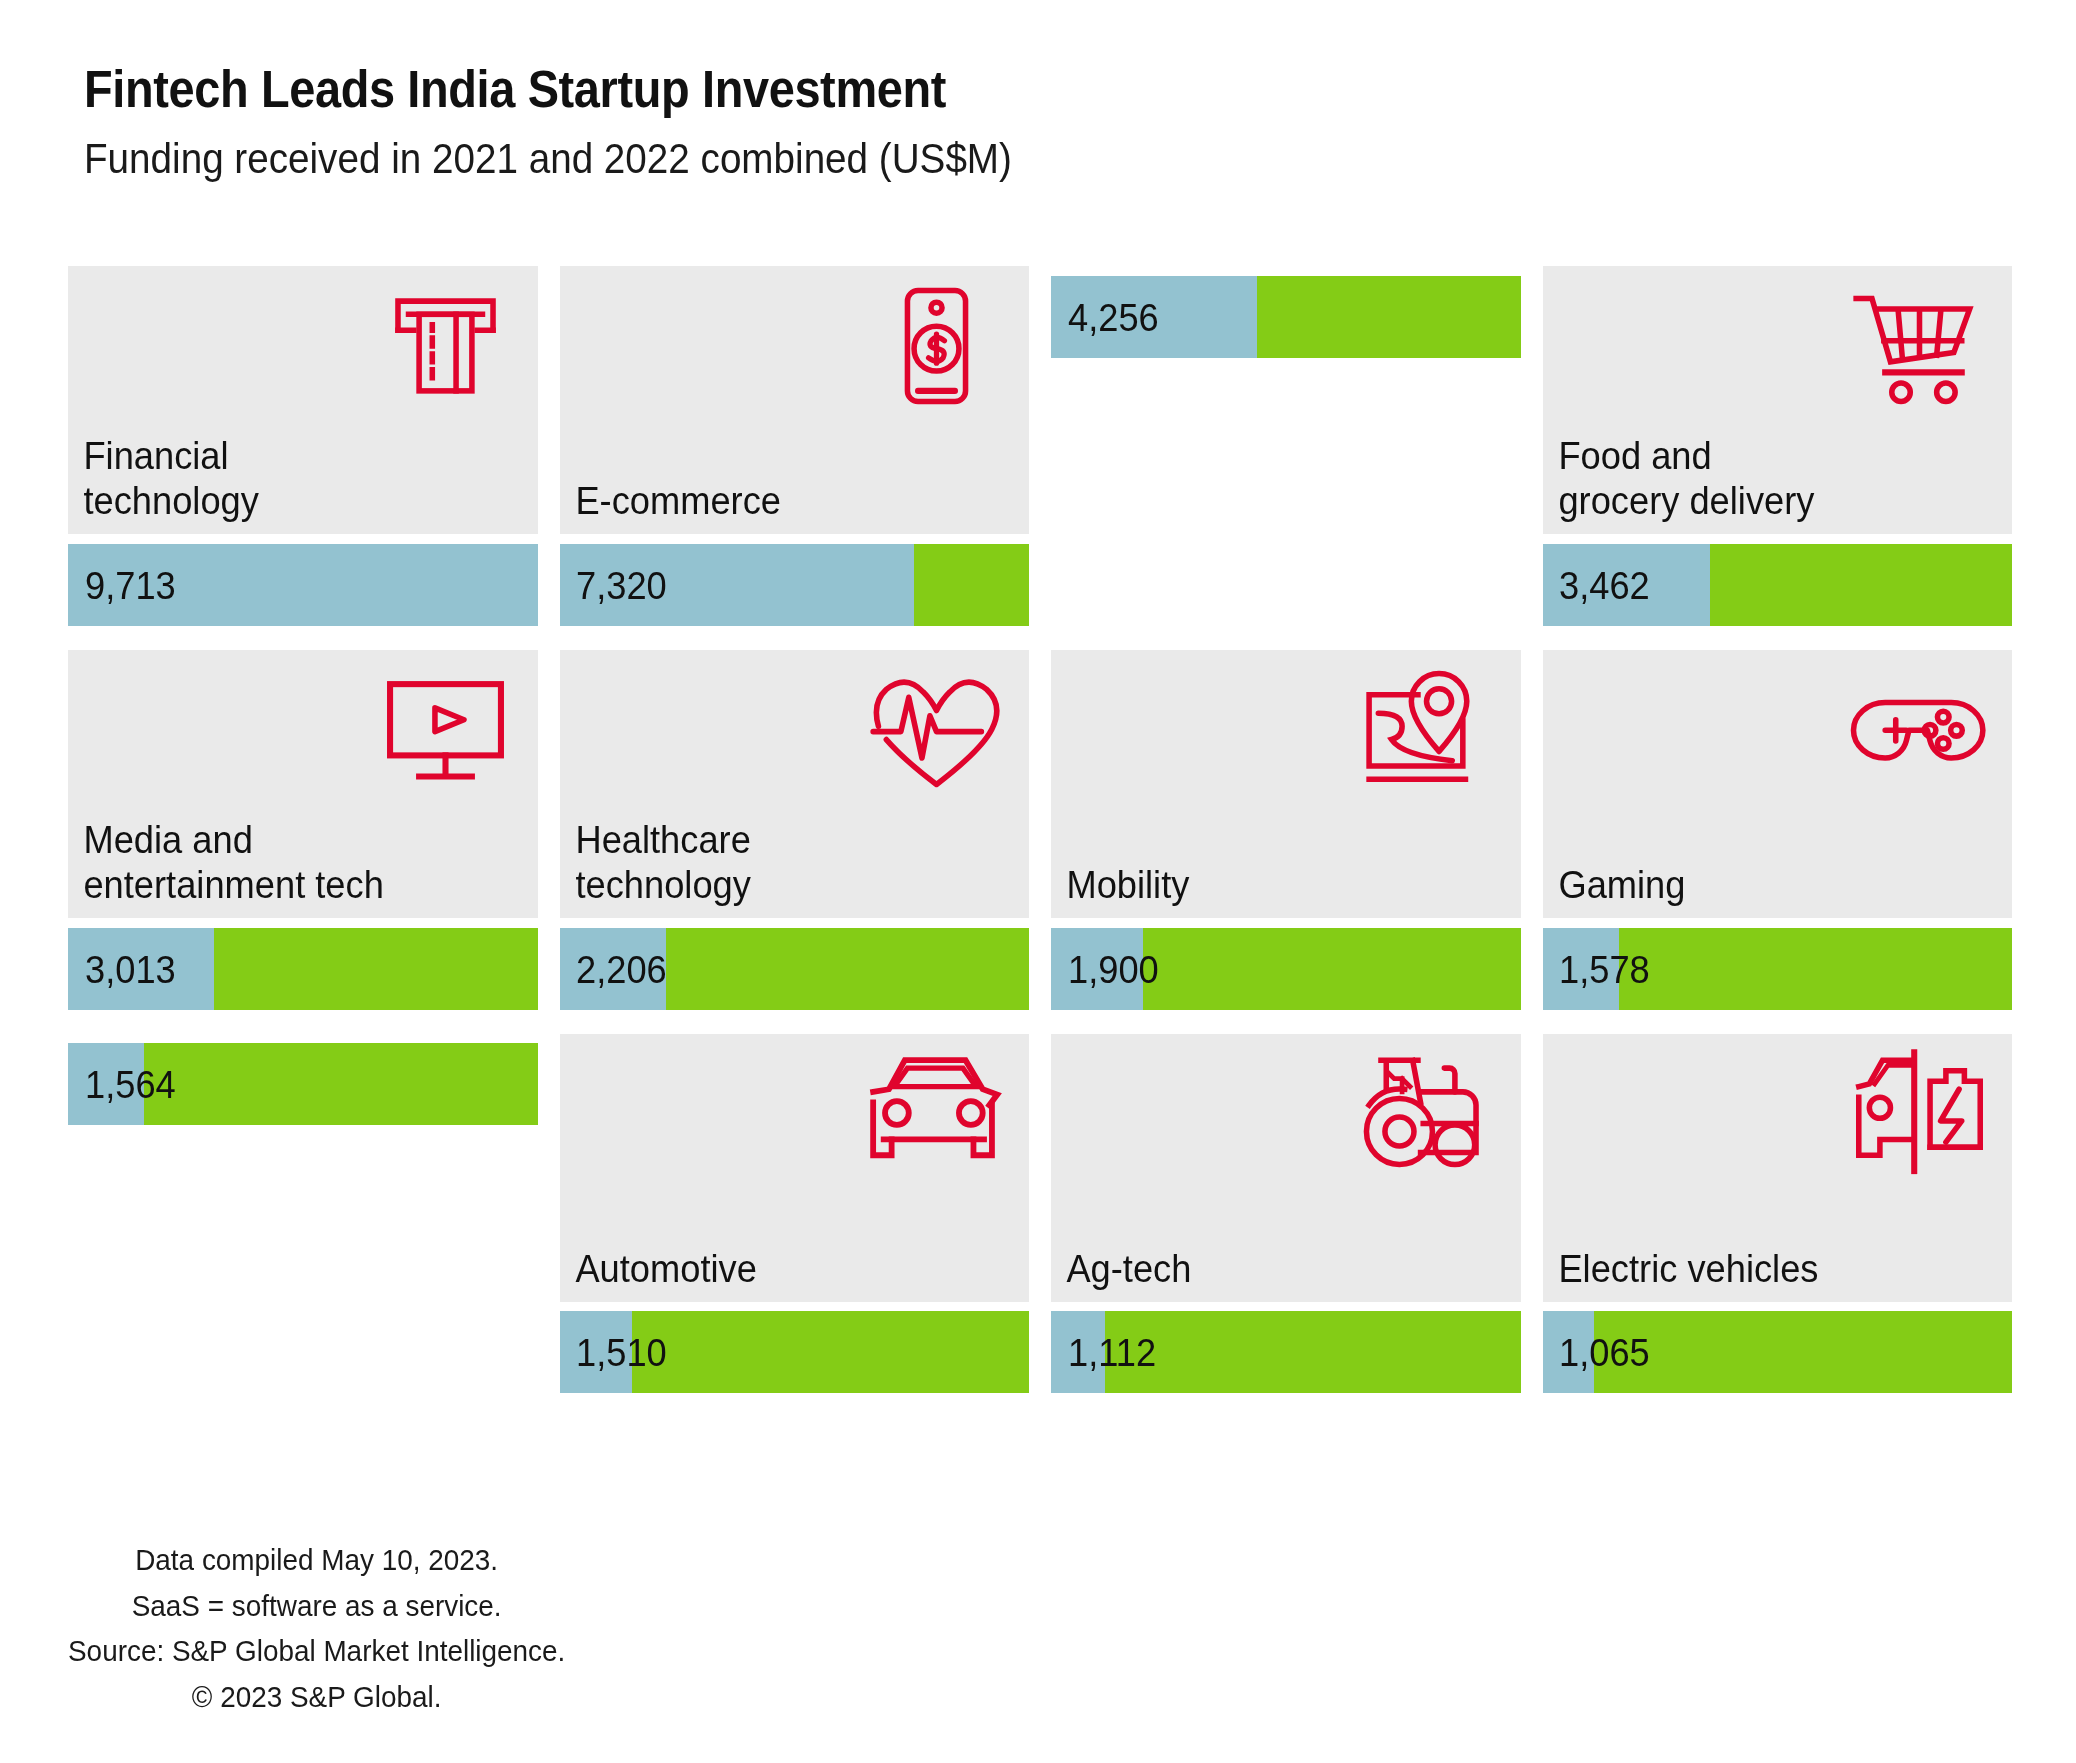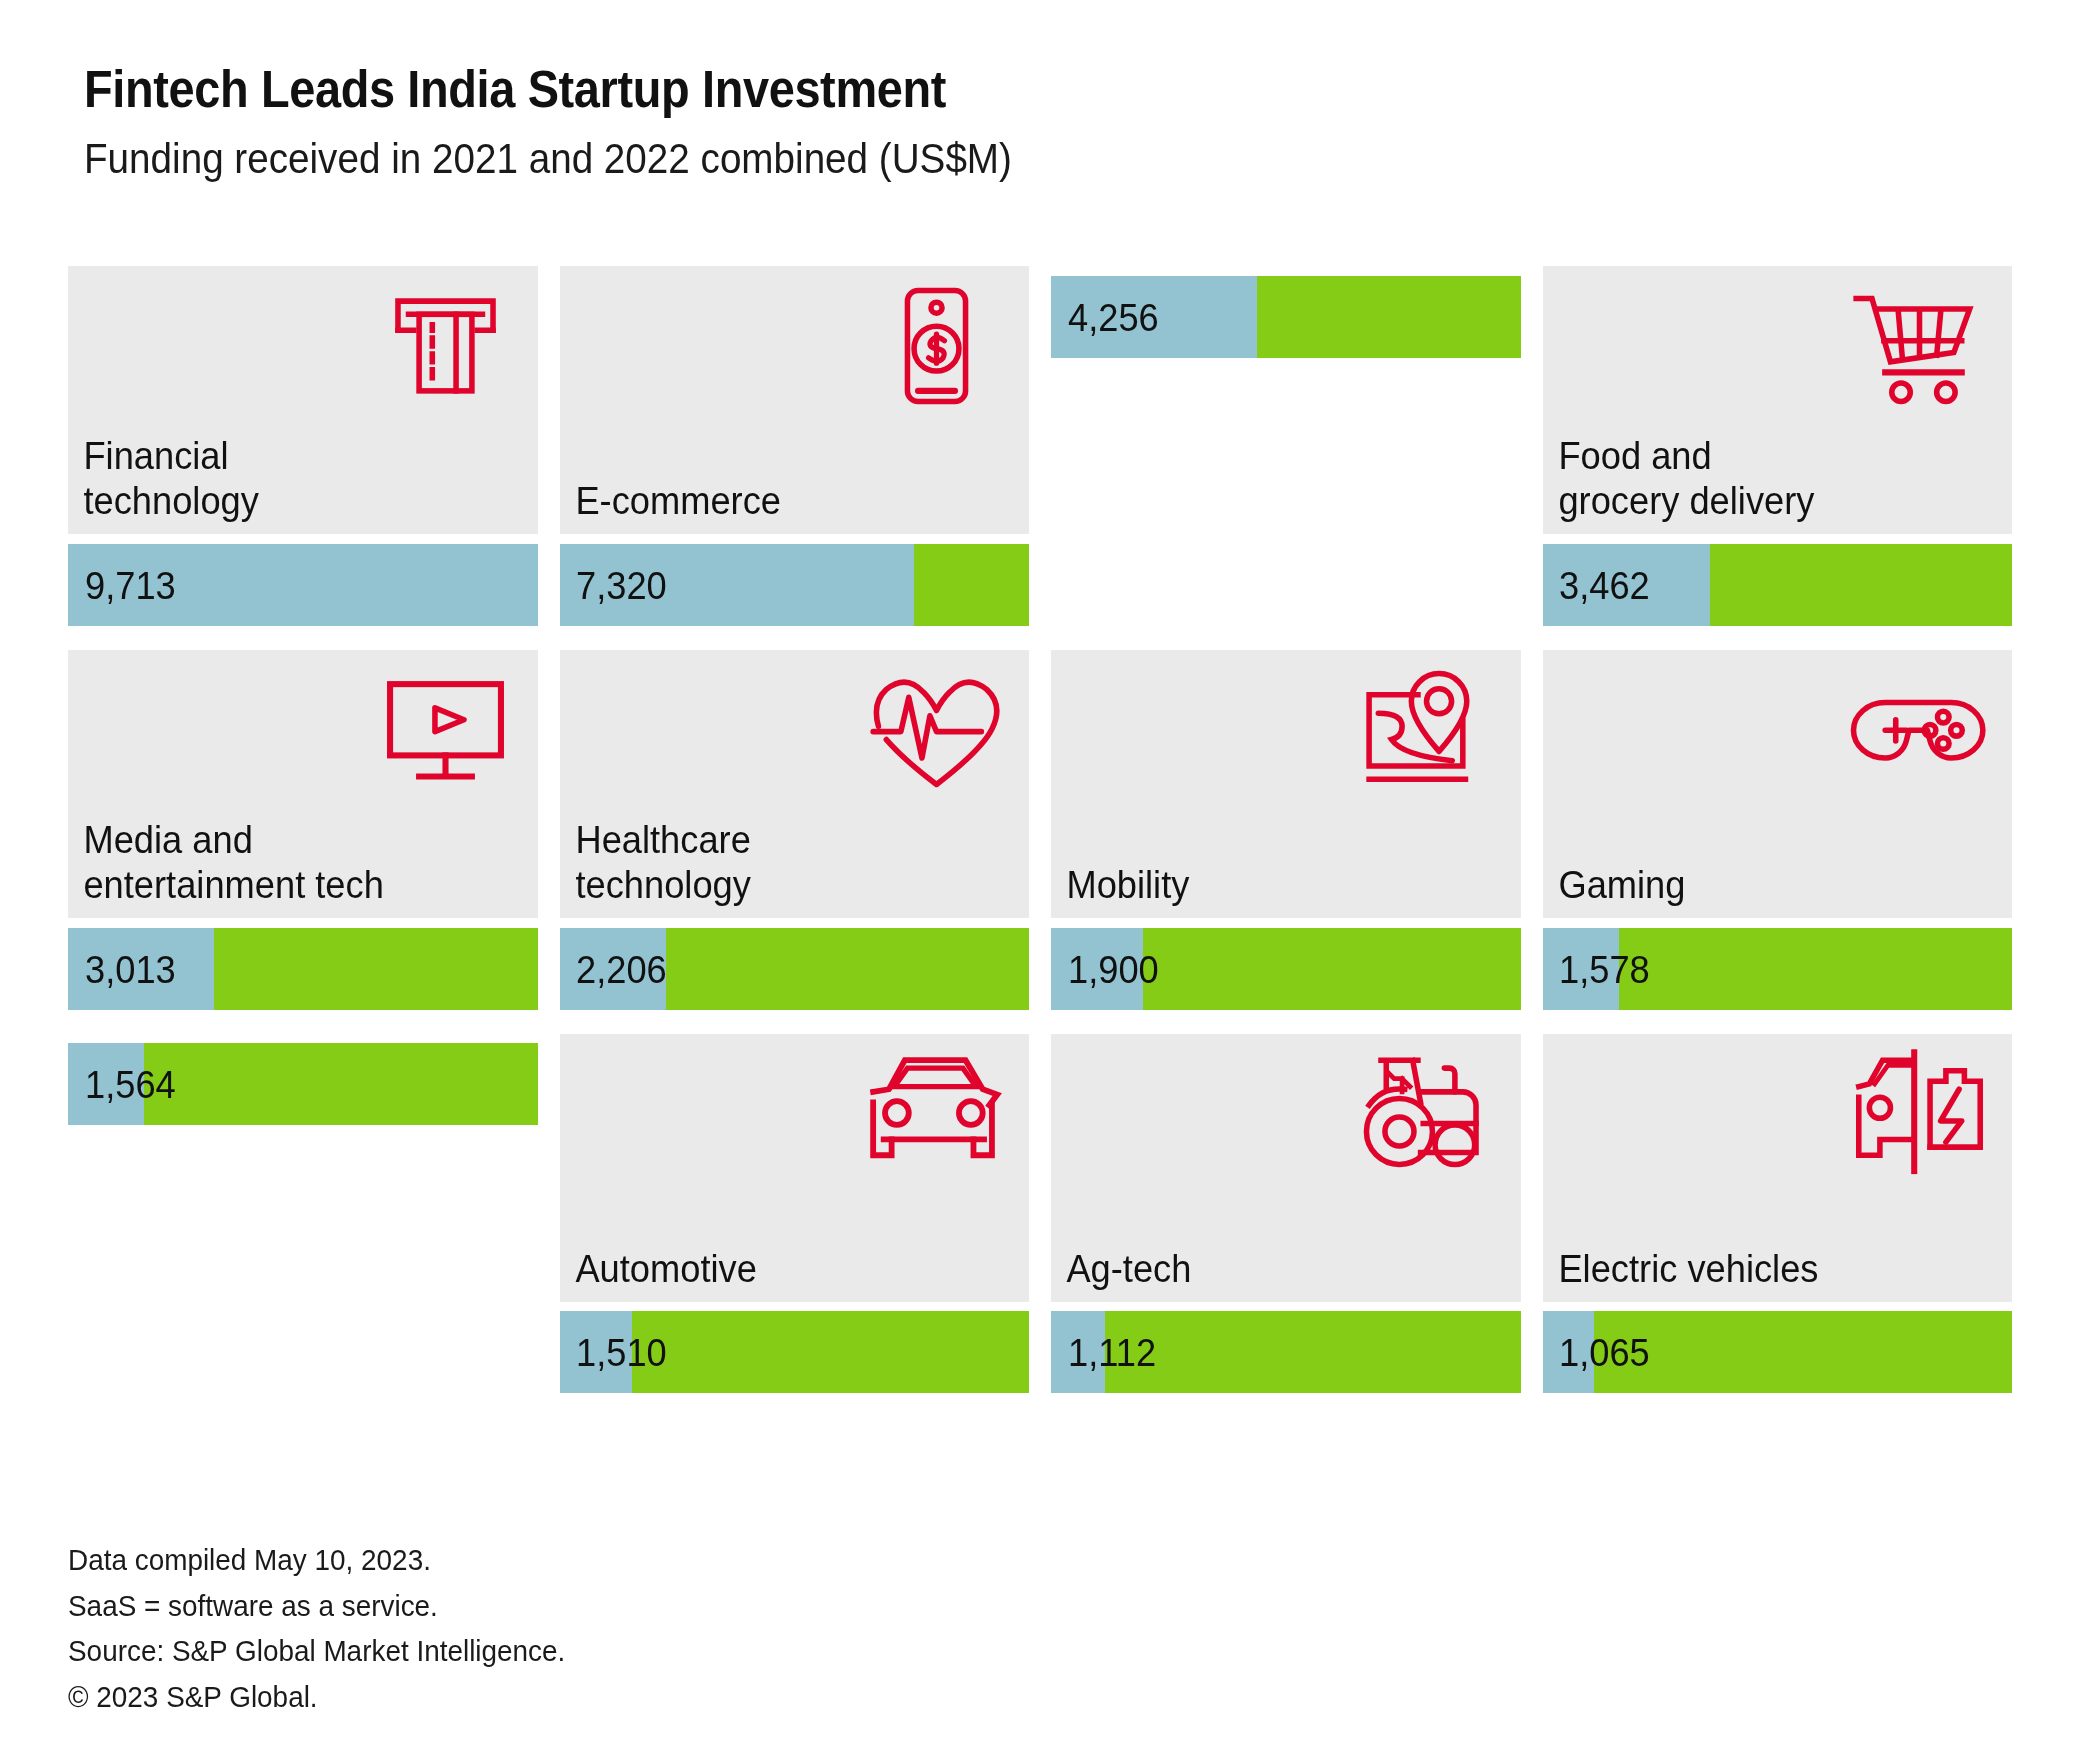--- a/index.html
+++ b/index.html
@@ -134,20 +134,21 @@
   }
 
   
   .footer {
     position: absolute;
     left: 68px;
     top: 1537px;
     font-size: 30px;
     line-height: 1.52;
     color: #1a1a1a;
+    text-align: center;
   }
   .footer div {
     transform: scaleX(0.93);
     transform-origin: left center;
     white-space: nowrap;
   }
 </style>
 </head>
 <body>
 

